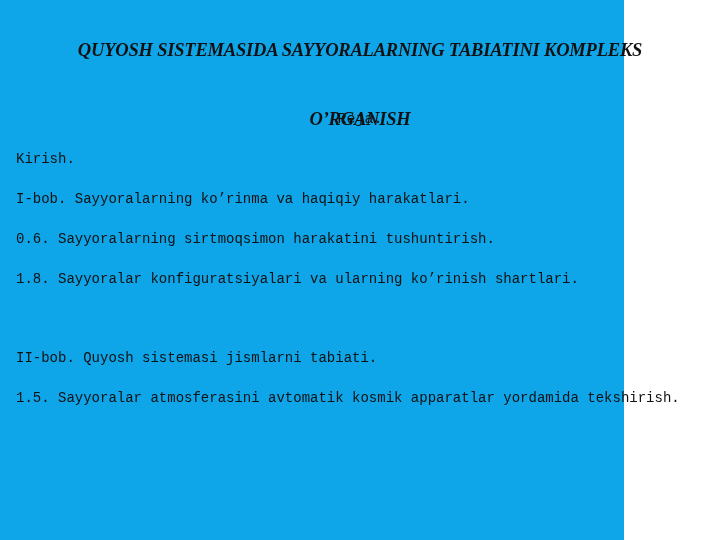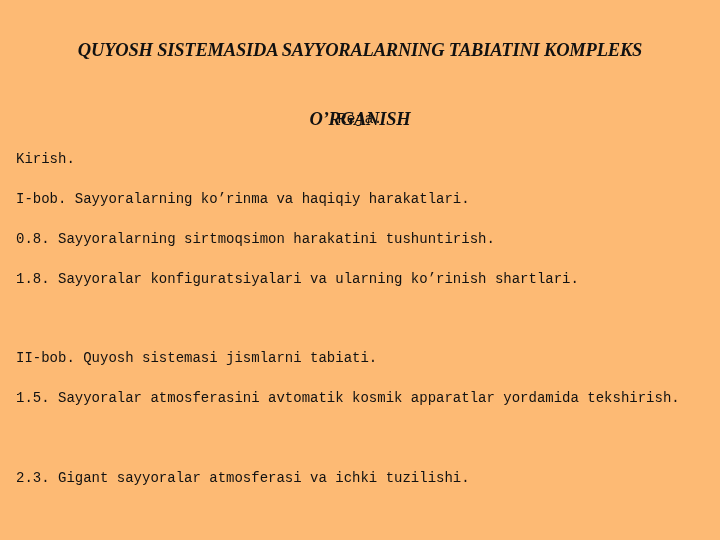--- a/index.html
+++ b/index.html
@@ -1,17 +1,17 @@
 <!DOCTYPE html>
 <html><head>
   <meta charset="utf-8">
   <style>
     html, body { margin: 0; padding: 0; background: #ffffff; }
     body { width: 720px; height: 540px; position: relative; overflow: hidden; }
-    .slide { position: absolute; left: 0; top: 0; width: 720px; height: 540px; background: #fdba74; }
+    .slide { position: absolute; left: 0; top: 0; width: 624px; height: 540px; background: #0ea5e9; }
     .title {
       position: absolute; left: 0; width: 720px; text-align: center;
       font-family: "Liberation Serif", serif; font-weight: bold; font-style: italic;
       font-size: 18.5px; color: #111111; letter-spacing: -0.2px;
     }
     .title.l1 { top: 40px; }
     .title.l2 { top: 76px; margin-top: 33px; }
     .subtitle {
       position: absolute; left: 0; width: 720px; top: 111px; text-align: center;
       font-family: Liberation Mono, monospace; font-size: 15px; color: #111111;
@@ -25,18 +25,17 @@
 </head>
 <body>
 
 <div class="slide">
   <div class="title l1">QUYOSH SISTEMASIDA SAYYORALARNING TABIATINI KOMPLEKS</div>
   <div class="title l2">O’RGANISH</div>
   <div class="subtitle">Reja.</div>
 
   <div class="item" style="top:151px">Kirish.</div>
   <div class="item" style="top:191px">I-bob. Sayyoralarning ko’rinma va haqiqiy harakatlari.</div>
-  <div class="item" style="top:231px">0.8. Sayyoralarning sirtmoqsimon harakatini tushuntirish.</div>
+  <div class="item" style="top:231px">0.6. Sayyoralarning sirtmoqsimon harakatini tushuntirish.</div>
   <div class="item" style="top:271px">1.8. Sayyoralar konfiguratsiyalari va ularning ko’rinish shartlari.</div>
   <div class="item" style="top:350px">II-bob. Quyosh sistemasi jismlarni tabiati.</div>
   <div class="item" style="top:390px">1.5. Sayyoralar atmosferasini avtomatik kosmik apparatlar yordamida tekshirish.</div>
-  <div class="item" style="top:470px">2.3. Gigant sayyoralar atmosferasi va ichki tuzilishi.</div>
 </div>
 
 </body></html>

